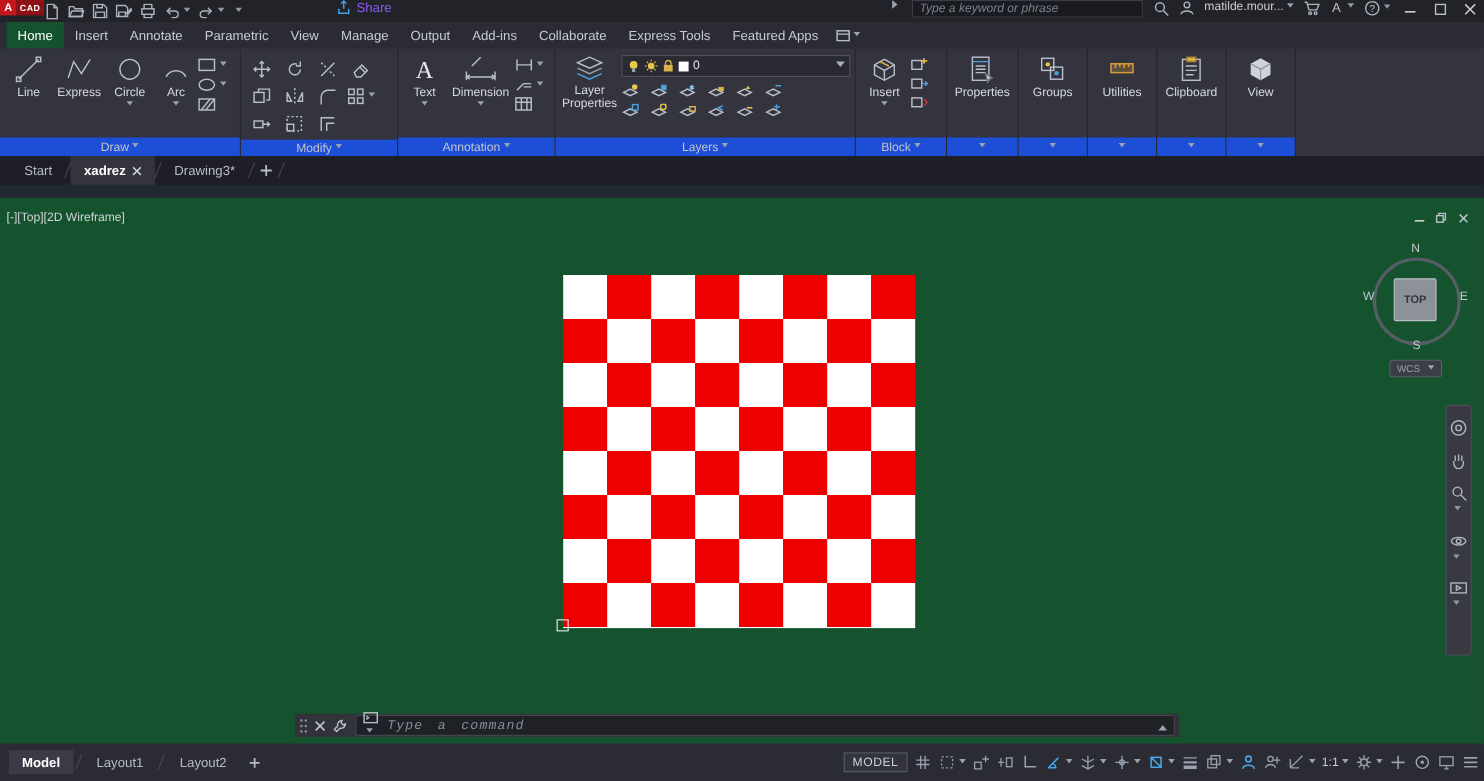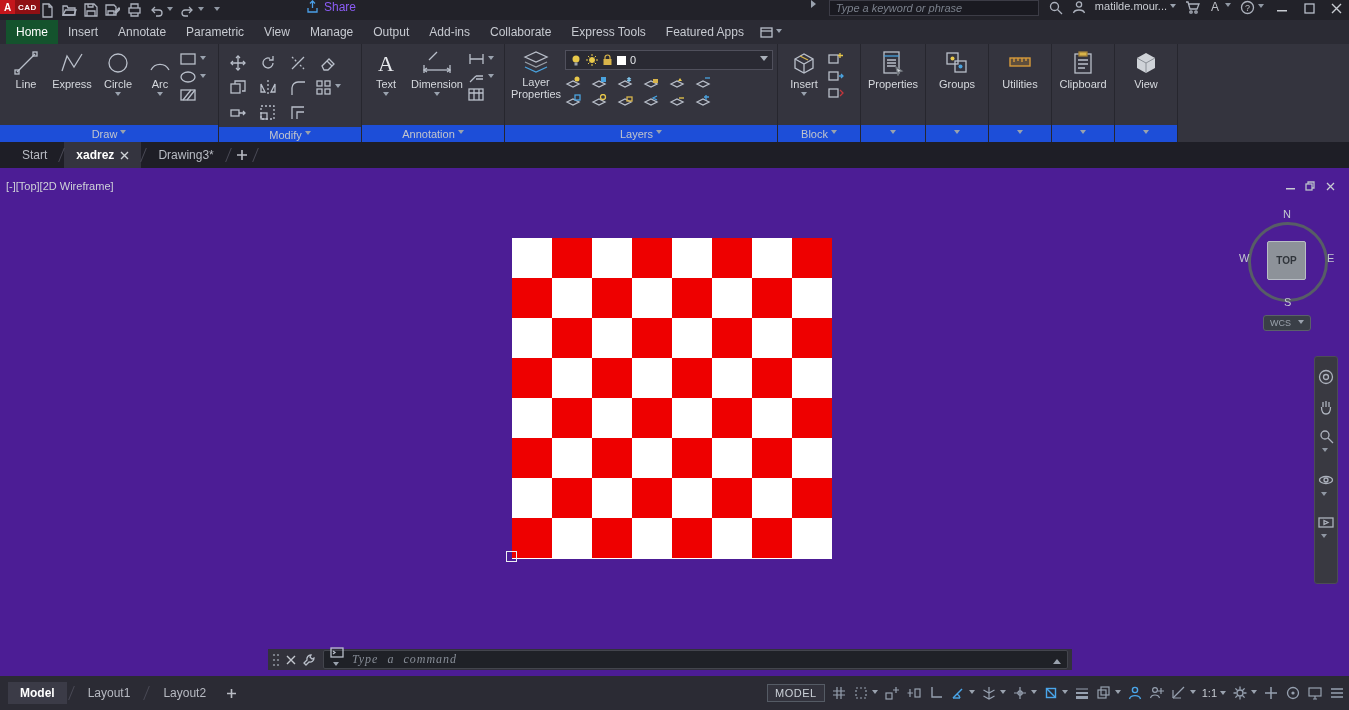--- a/index.html
+++ b/index.html
@@ -63,21 +63,21 @@
   
   .filetabs{position:absolute;left:0;top:142px;width:100%;height:26px;background:#1e1e26;
             display:flex;align-items:center;padding-left:10px}
   .ftab{display:flex;align-items:center;gap:6px;height:26px;padding:0 12px;color:#b9bcc4;
         font-size:12px;cursor:pointer;white-space:nowrap}
   .ftab.active{background:#34343f;color:#ffffff;font-weight:bold}
   .slash{width:1px;height:14px;background:#4a4a56;transform:skewX(-22deg);margin:0 2px}
   .ftplus{width:22px;height:26px;display:flex;align-items:center;justify-content:center;cursor:pointer}
 
   
-  .viewport{position:absolute;left:0;top:168px;width:100%;height:508px;background:#4c1d95}
+  .viewport{position:absolute;left:0;top:180px;width:100%;height:508px;background:#14532d}
   .vplabel{position:absolute;left:6px;top:12px;font-size:11px;color:#cfd2d8;cursor:pointer}
   .vpwin{position:absolute;right:14px;top:13px;display:flex;gap:10px;align-items:center}
   .viewcube{position:absolute;left:1243px;top:40px;width:90px;height:130px}
   .vcring{position:absolute;left:5px;top:14px;width:74px;height:74px;border:3px solid #575d66;border-radius:50%}
   .vcletter{position:absolute;color:#c3c8cf;font-size:11px;cursor:pointer}
   .vcface{position:absolute;left:24px;top:33px;width:37px;height:37px;background:#8d9299;
           border:1px solid #b9bec5;color:#30353b;font-size:10px;font-weight:bold;
           display:flex;align-items:center;justify-content:center;cursor:pointer;border-radius:2px}
   .wcsbadge{position:absolute;left:20px;top:107px;height:14px;background:#3a3f47;border:1px solid #5a6069;
             border-radius:3px;color:#9aa1ab;font-size:9px;display:flex;align-items:center;
@@ -87,21 +87,21 @@
           align-items:center;gap:14px;padding-top:12px;box-sizing:border-box}
   .nbi{cursor:pointer;opacity:.9}
   .board{position:absolute;left:512px;top:70px;display:grid;border-bottom:1px solid #ffffff}
   .grip{position:absolute;left:506px;top:383px;width:9px;height:9px;border:1px solid #eceff2;background:transparent}
 
   
   .cmddock{position:absolute;left:268px;top:649px;width:804px;height:21px;background:#32323b;
            display:flex;align-items:center;gap:6px;padding:0 4px;box-sizing:border-box}
   .cmdinput{flex:1;height:17px;background:#1f2127;border:1px solid #43454d;border-radius:2px;
             display:flex;align-items:center;gap:8px;padding:0 6px;cursor:text}
-  .cmdph{flex:1;font-family:Liberation Serif, serif;font-style:italic;font-size:12px;
+  .cmdph{flex:1;font-family:Liberation Mono, monospace;font-style:italic;font-size:12px;
          color:#878d97;letter-spacing:1px;word-spacing:5px;white-space:nowrap;overflow:hidden}
   .cmdup{width:0;height:0;border:4px solid transparent;border-bottom:5px solid #9aa2ae;cursor:pointer}
 
   
   .statusbar{position:absolute;left:0;bottom:0;width:100%;height:34px;background:#2b2b34}
   .sbtabs{position:absolute;left:8px;top:0;height:34px;display:flex;align-items:center;gap:2px}
   .sbtab{padding:4px 12px;color:#b7bac2;font-size:12px;cursor:pointer;white-space:nowrap}
   .sbtab.active{background:#3b3b47;color:#ffffff;font-weight:bold}
   .sbright{position:absolute;right:4px;top:0;height:34px;display:flex;align-items:center;gap:6px}
   .modelbtn{border:1px solid #555b65;background:#33333d;color:#cdd2d9;font-size:11px;

